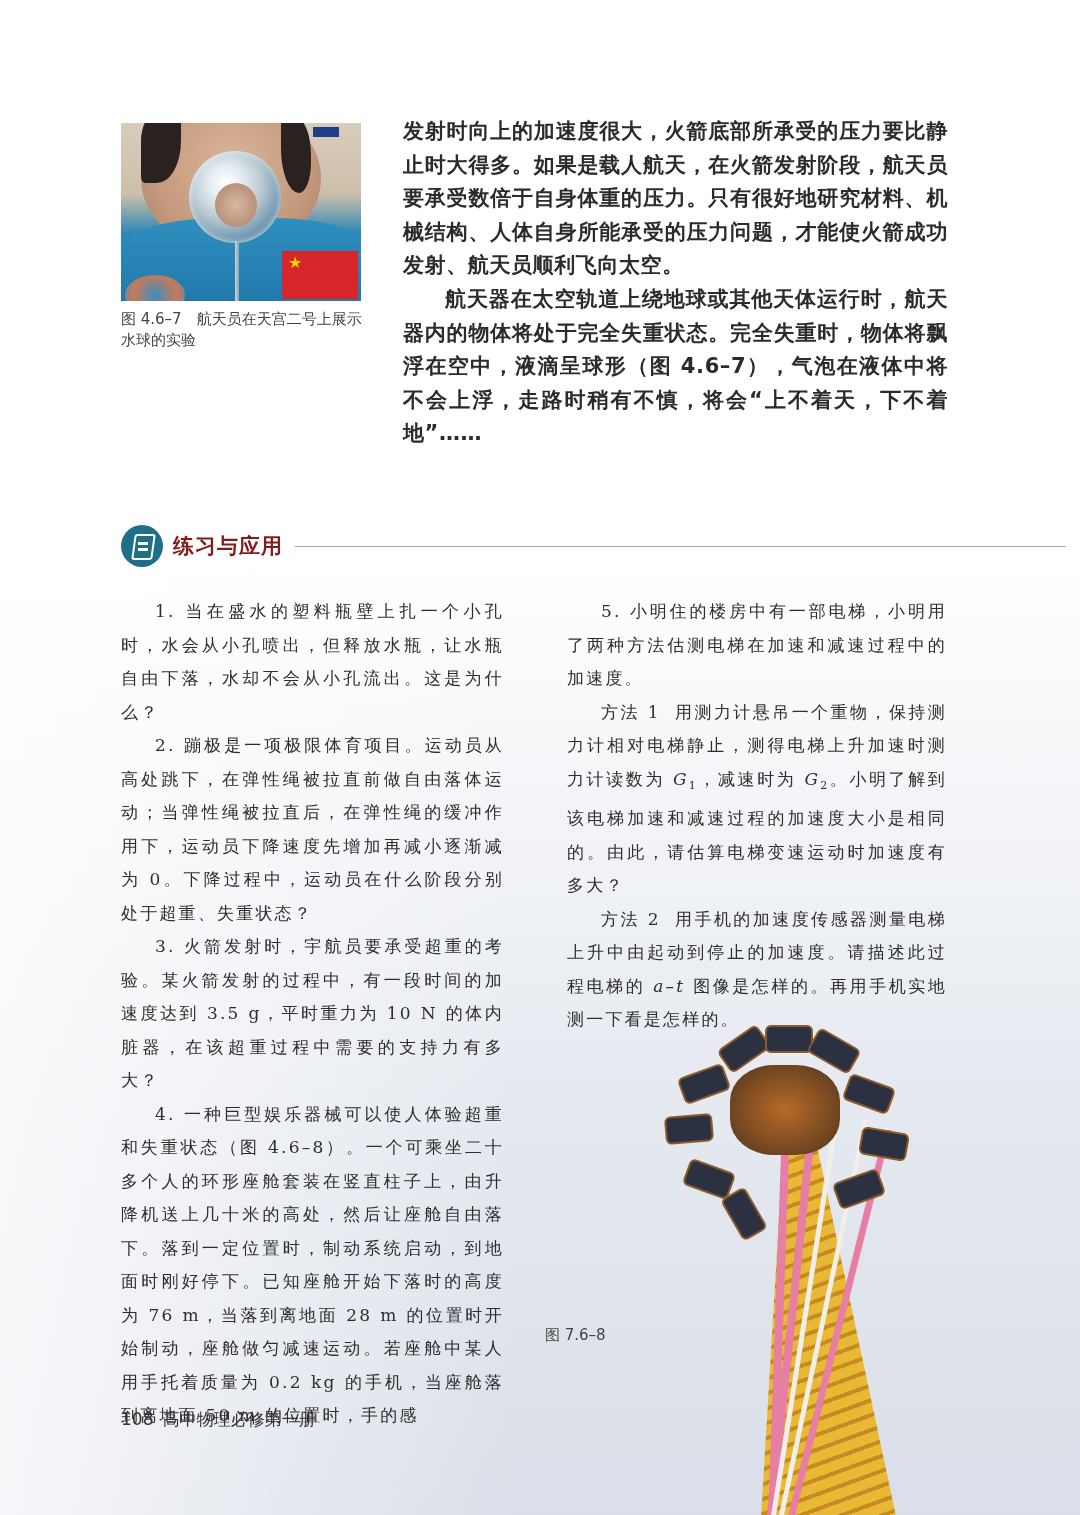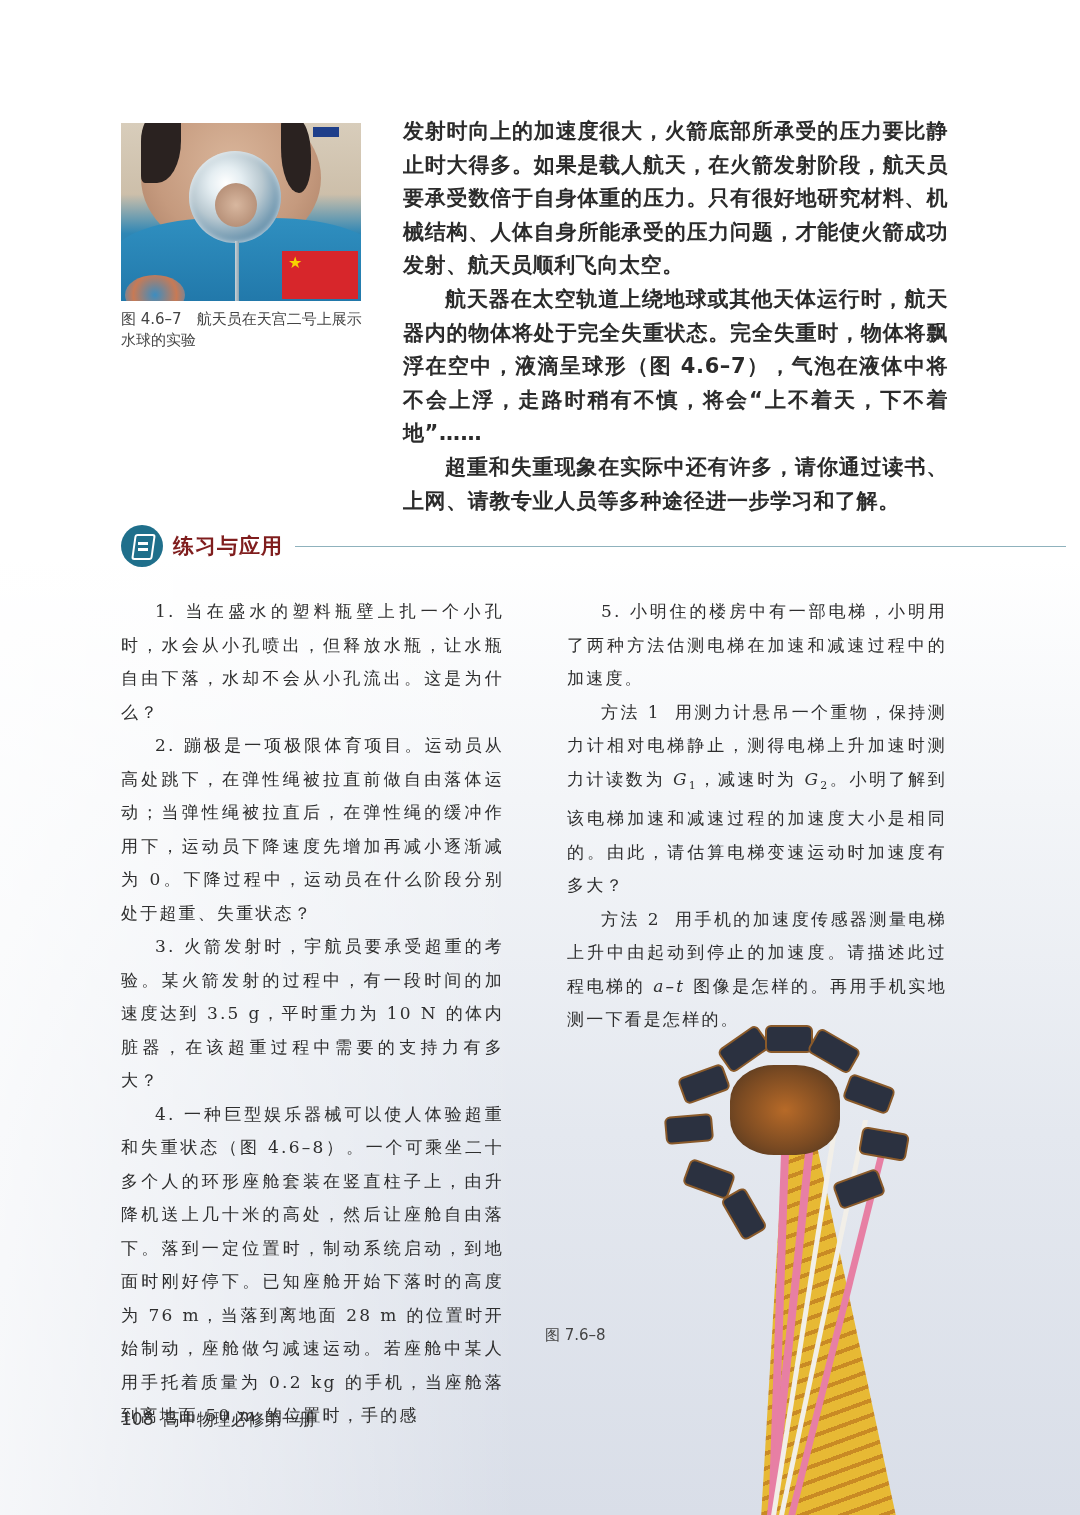--- a/index.html
+++ b/index.html
@@ -166,21 +166,20 @@
     </div>
   <div class="stick"></div>
   <div class="flag"></div>
   <div class="badge"></div>
 </div>
 <div class="fig7-caption">图 4.6–7　航天员在天宫二号上展示水球的实验</div>
 
 <div class="intro">
   <p>发射时向上的加速度很大，火箭底部所承受的压力要比静止时大得多。如果是载人航天，在火箭发射阶段，航天员要承受数倍于自身体重的压力。只有很好地研究材料、机械结构、人体自身所能承受的压力问题，才能使火箭成功发射、航天员顺利飞向太空。</p>
   <p class="indent">航天器在太空轨道上绕地球或其他天体运行时，航天器内的物体将处于完全失重状态。完全失重时，物体将飘浮在空中，液滴呈球形（图 4.6–7），气泡在液体中将不会上浮，走路时稍有不慎，将会“上不着天，下不着地”……</p>
-  <p class="indent">超重和失重现象在实际中还有许多，请你通过读书、上网、请教专业人员等多种途径进一步学习和了解。</p>
 </div>
 
 <div class="section-header">
   <div class="section-icon"></div>
   <div class="section-title">练习与应用</div>
   <div class="section-rule"></div>
 </div>
 
 <div class="col col-left">
   <p class="indent">1. 当在盛水的塑料瓶壁上扎一个小孔时，水会从小孔喷出，但释放水瓶，让水瓶自由下落，水却不会从小孔流出。这是为什么？</p>

